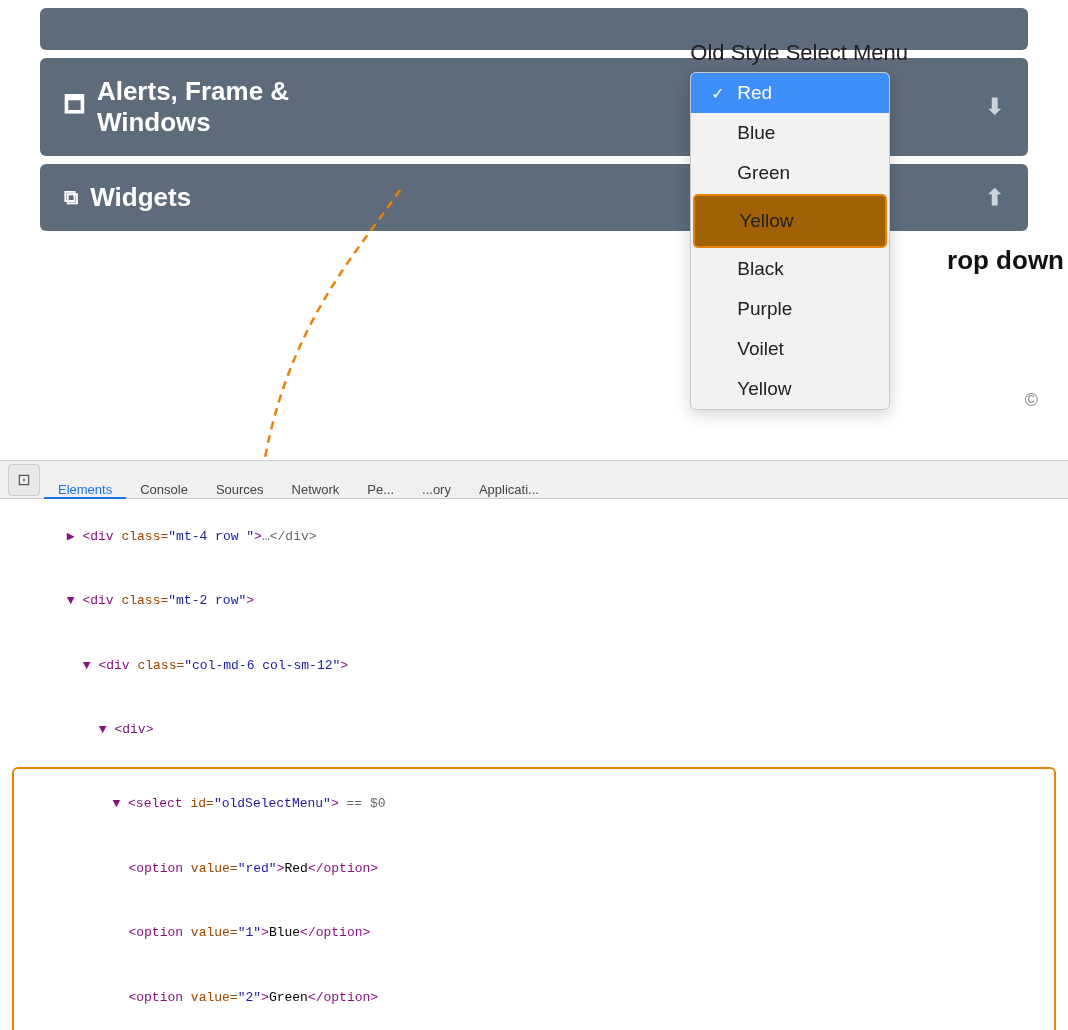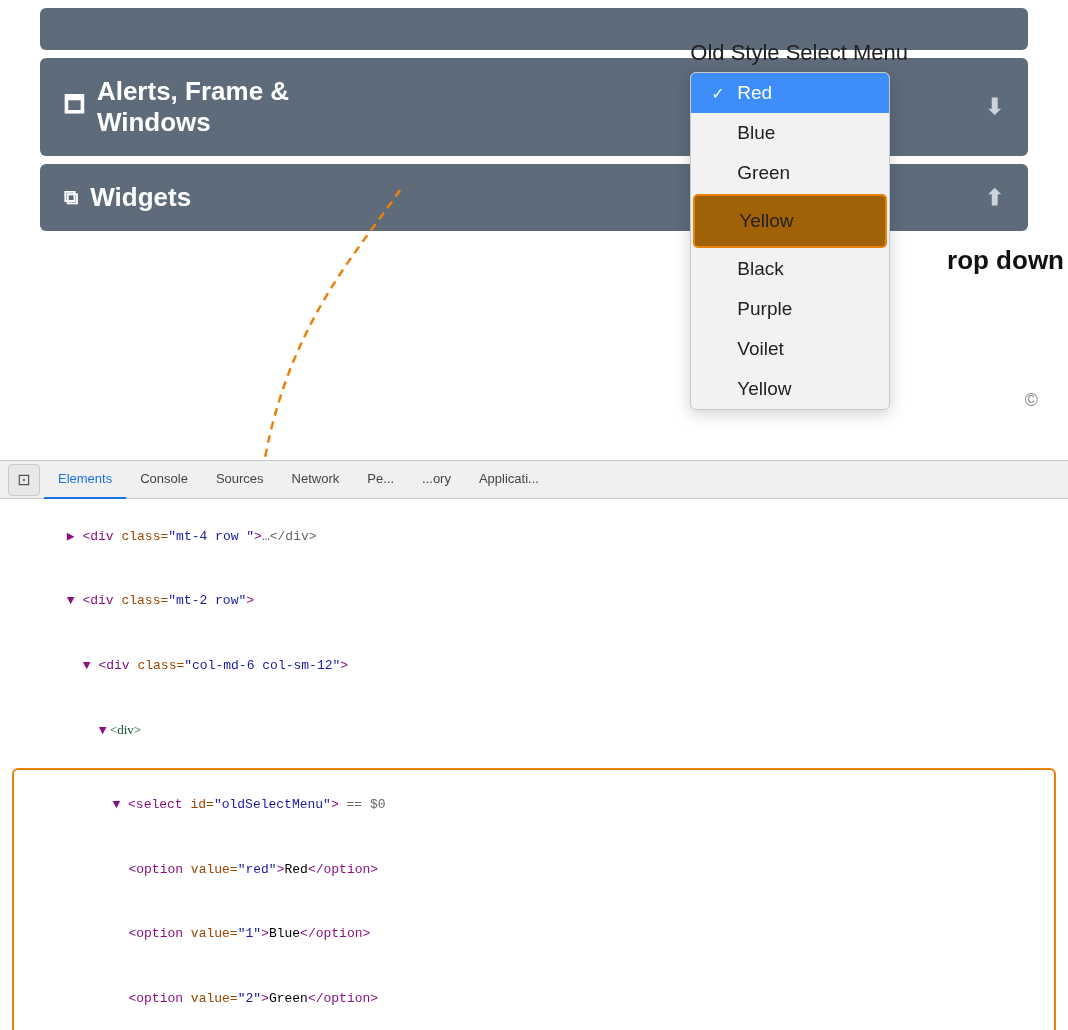--- a/index.html
+++ b/index.html
@@ -170,21 +170,21 @@
       font-size: 16px;
       border: 1px solid #ccc;
       border-radius: 4px;
       background: #e8e8e8;
     }
 
     .devtools-tab {
       padding: 0 14px;
       height: 38px;
       display: flex;
-      align-items: center;
+      align-items: flex-end;
       font-size: 13px;
       color: #444;
       cursor: pointer;
       border-bottom: 2px solid transparent;
       white-space: nowrap;
     }
 
     .devtools-tab.active {
       border-bottom: 2px solid #1a73e8;
       color: #1a73e8;
@@ -356,21 +356,21 @@
     <div class="html-line">
       <span style="color:#881280;">▶</span><span style="color:#881280;">&nbsp;&lt;div</span> <span style="color:#994500;">class=</span><span style="color:#1a1aa6;">"mt-4 row "</span><span style="color:#881280;">&gt;</span><span style="color:#666;">…&lt;/div&gt;</span>
     </div>
     <div class="html-line">
       <span style="color:#881280;">▼</span><span style="color:#881280;">&nbsp;&lt;div</span> <span style="color:#994500;">class=</span><span style="color:#1a1aa6;">"mt-2 row"</span><span style="color:#881280;">&gt;</span>
     </div>
     <div class="html-line indented-1">
       <span style="color:#881280;">▼</span><span style="color:#881280;">&nbsp;&lt;div</span> <span style="color:#994500;">class=</span><span style="color:#1a1aa6;">"col-md-6 col-sm-12"</span><span style="color:#881280;">&gt;</span>
     </div>
     <div class="html-line indented-2">
-      <span style="color:#881280;">▼</span><span style="color:#14532d;font-family:Liberation Serif, serif;">&nbsp;&lt;div&gt;</span>
+      <span style="color:#881280;">▼</span><span style="color:#701a75;">&nbsp;&lt;div&gt;</span>
     </div>
 
     <div class="highlighted-block">
 
       <div class="highlighted-line ind-1" style="font-family:'Courier New',monospace;font-size:13px;">
         <span style="color:#881280;">▼</span><span style="color:#881280;">&nbsp;&lt;select</span> <span style="color:#994500;font-family:Liberation Mono, monospace;">id=</span><span style="color:#1a1aa6;">"oldSelectMenu"</span><span style="color:#881280;">&gt;</span> <span style="color:#666;">==</span> <span style="color:#666;">$0</span>
       </div>
 
       <div class="highlighted-line ind-2" style="font-family:'Courier New',monospace;font-size:13px;">
         <span style="color:#881280;">&lt;option</span> <span style="color:#994500;">value=</span><span style="color:#1a1aa6;">"red"</span><span style="color:#881280;">&gt;</span>Red<span style="color:#881280;">&lt;/option&gt;</span>

